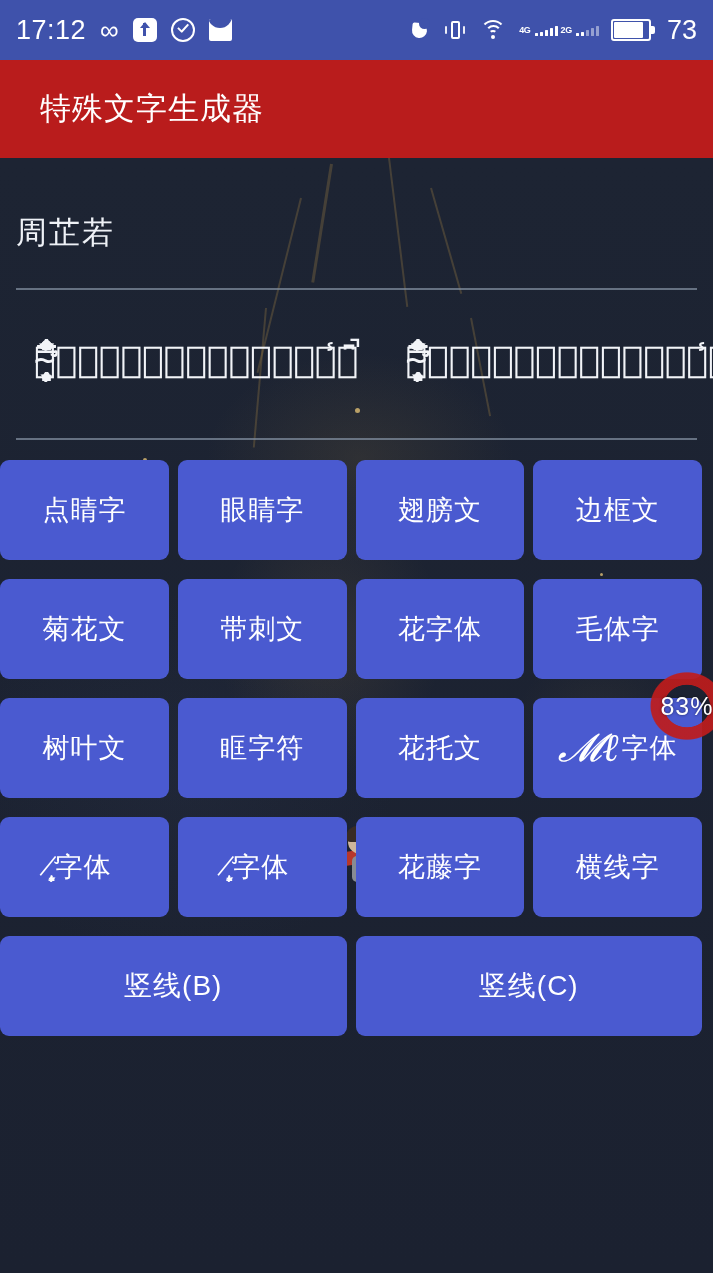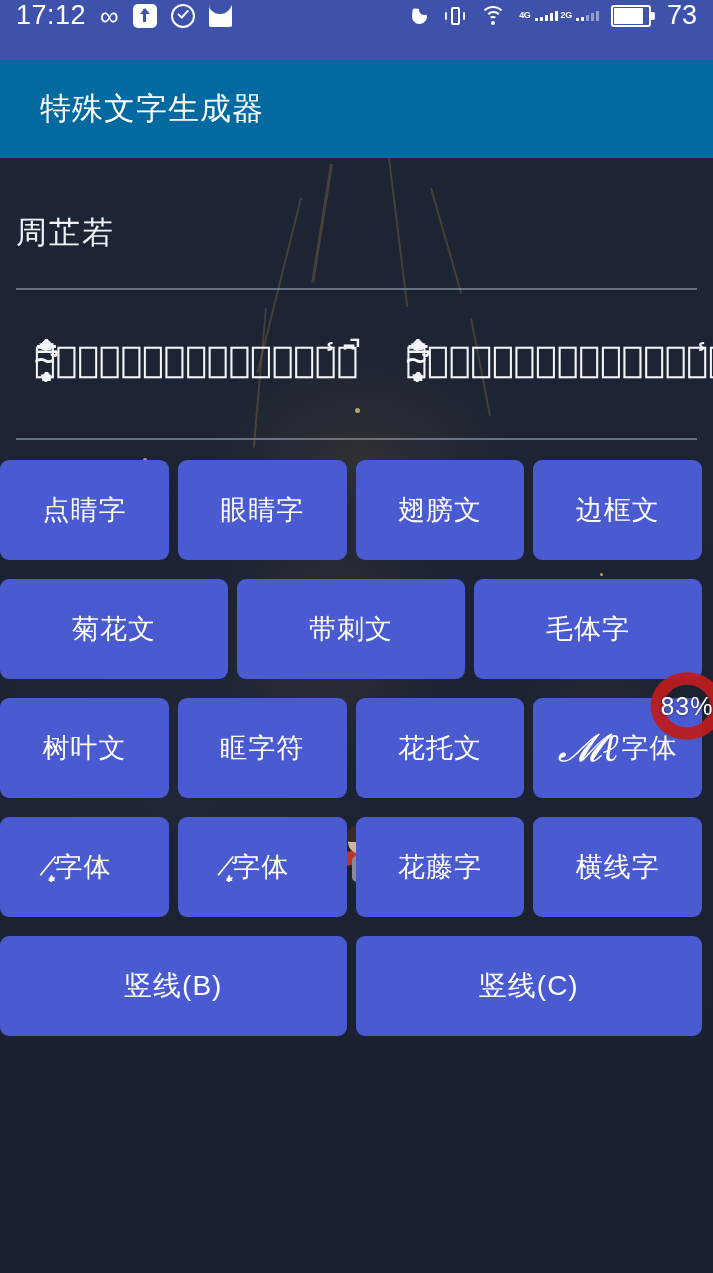--- a/index.html
+++ b/index.html
@@ -54,21 +54,21 @@
     background:#8d9199; border-radius:5px;
   }
   .wp-arm {
     position:absolute; left:20px; top:10px; width:30px; height:8px;
     background:#9aa0a8; border-radius:4px; transform:rotate(-38deg);
   }
 
   
   .statusbar {
     position:absolute; left:0; top:0; width:713px; height:60px;
-    background:#3f52ab; display:flex; align-items:flex-start;
+    background:#3f52ab; display:flex; align-items:center;
     padding:0 16px; color:#fff;
   }
   .sb-left { display:flex; align-items:center; gap:14px; }
   .sb-right { margin-left:auto; display:flex; align-items:center; gap:12px; }
   .sb-clock { font-size:27px; letter-spacing:.5px; font-weight:400; }
   .sb-ico { display:inline-flex; align-items:center; justify-content:center; }
 
   
   .ico-infinity { font-size:26px; line-height:1; }
 
@@ -174,21 +174,21 @@
   }
   .ico-battery .fill {
     position:absolute; left:3px; top:3px; height:16px; width:29px;
     background:#fff; border-radius:1px;
   }
   .sb-batt-num { font-size:27px; }
 
   
   .appbar {
     position:absolute; left:0; top:60px; width:713px; height:98px;
-    background:#0369a1; display:flex; align-items:center;
+    background:#b91c1c; display:flex; align-items:center;
   }
   .appbar-title {
     color:#fff; font-size:31px; margin-left:40px; letter-spacing:1px;
     font-weight:400;
   }
 
   
   .content { position:absolute; left:0; top:152px; width:713px; }
 
   .input-wrap { padding:60px 16px 0 16px; }
@@ -362,20 +362,21 @@
       <div class="grid-row">
         <button class="btn">点睛字</button>
         <button class="btn">眼睛字</button>
         <button class="btn">翅膀文</button>
         <button class="btn">边框文</button>
       </div>
 
       <div class="grid-row">
         <button class="btn">菊花文</button>
         <button class="btn">带刺文</button>
+        <button class="btn">花字体</button>
         <button class="btn">毛体字</button>
       </div>
 
       <div class="grid-row">
         <button class="btn">树叶文</button>
         <button class="btn">眶字符</button>
         <button class="btn">花托文</button>
         <button class="btn">
           <span class="script">𝓜ℓ</span>
             <span>字体</span>

